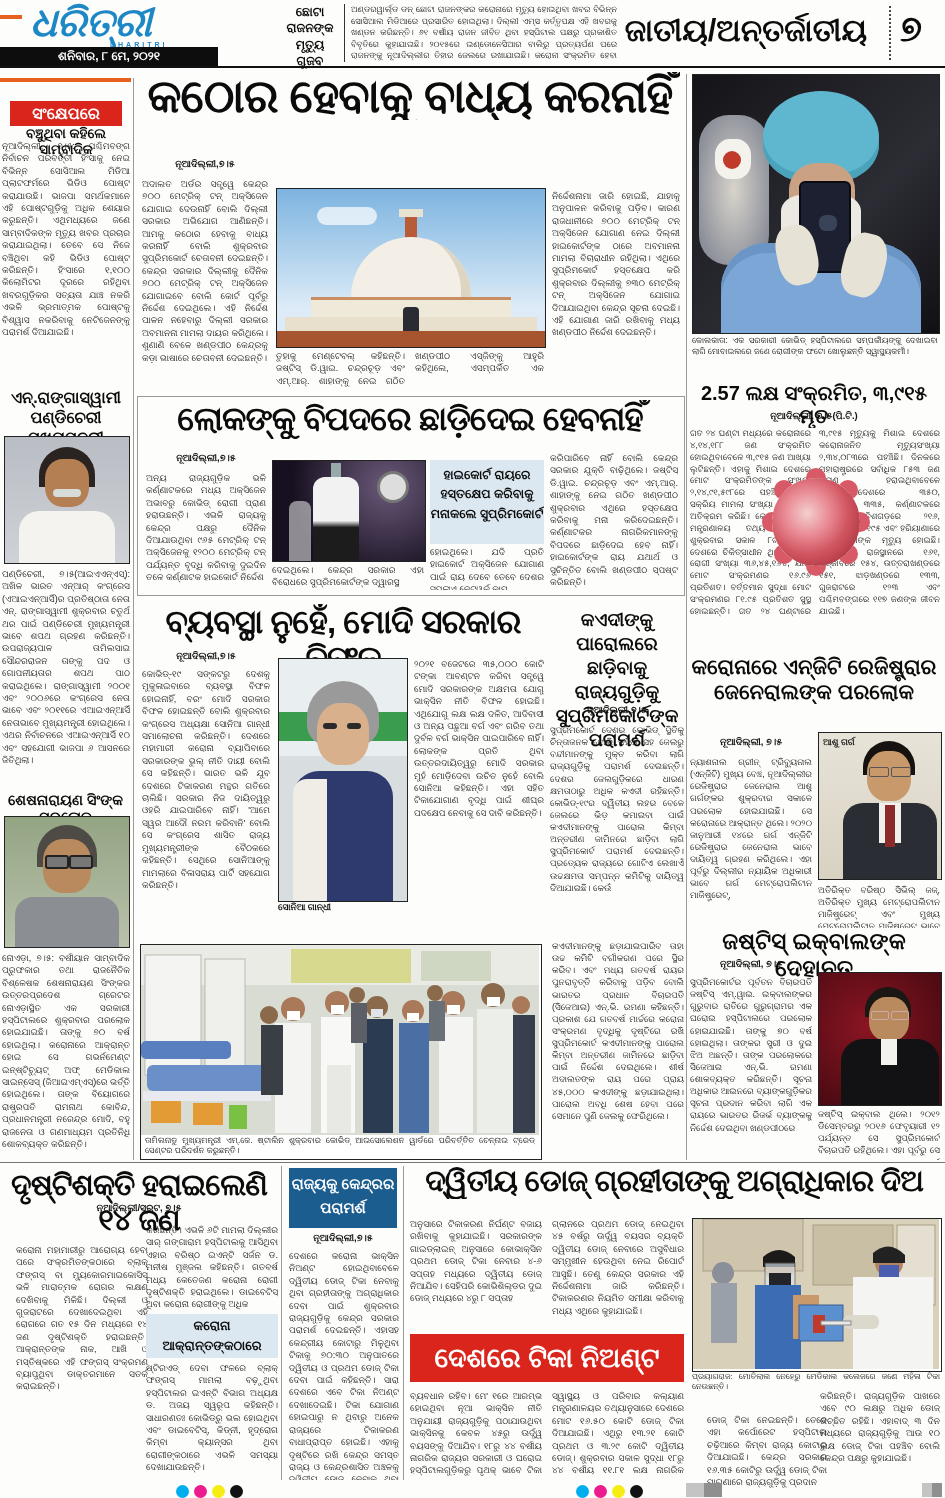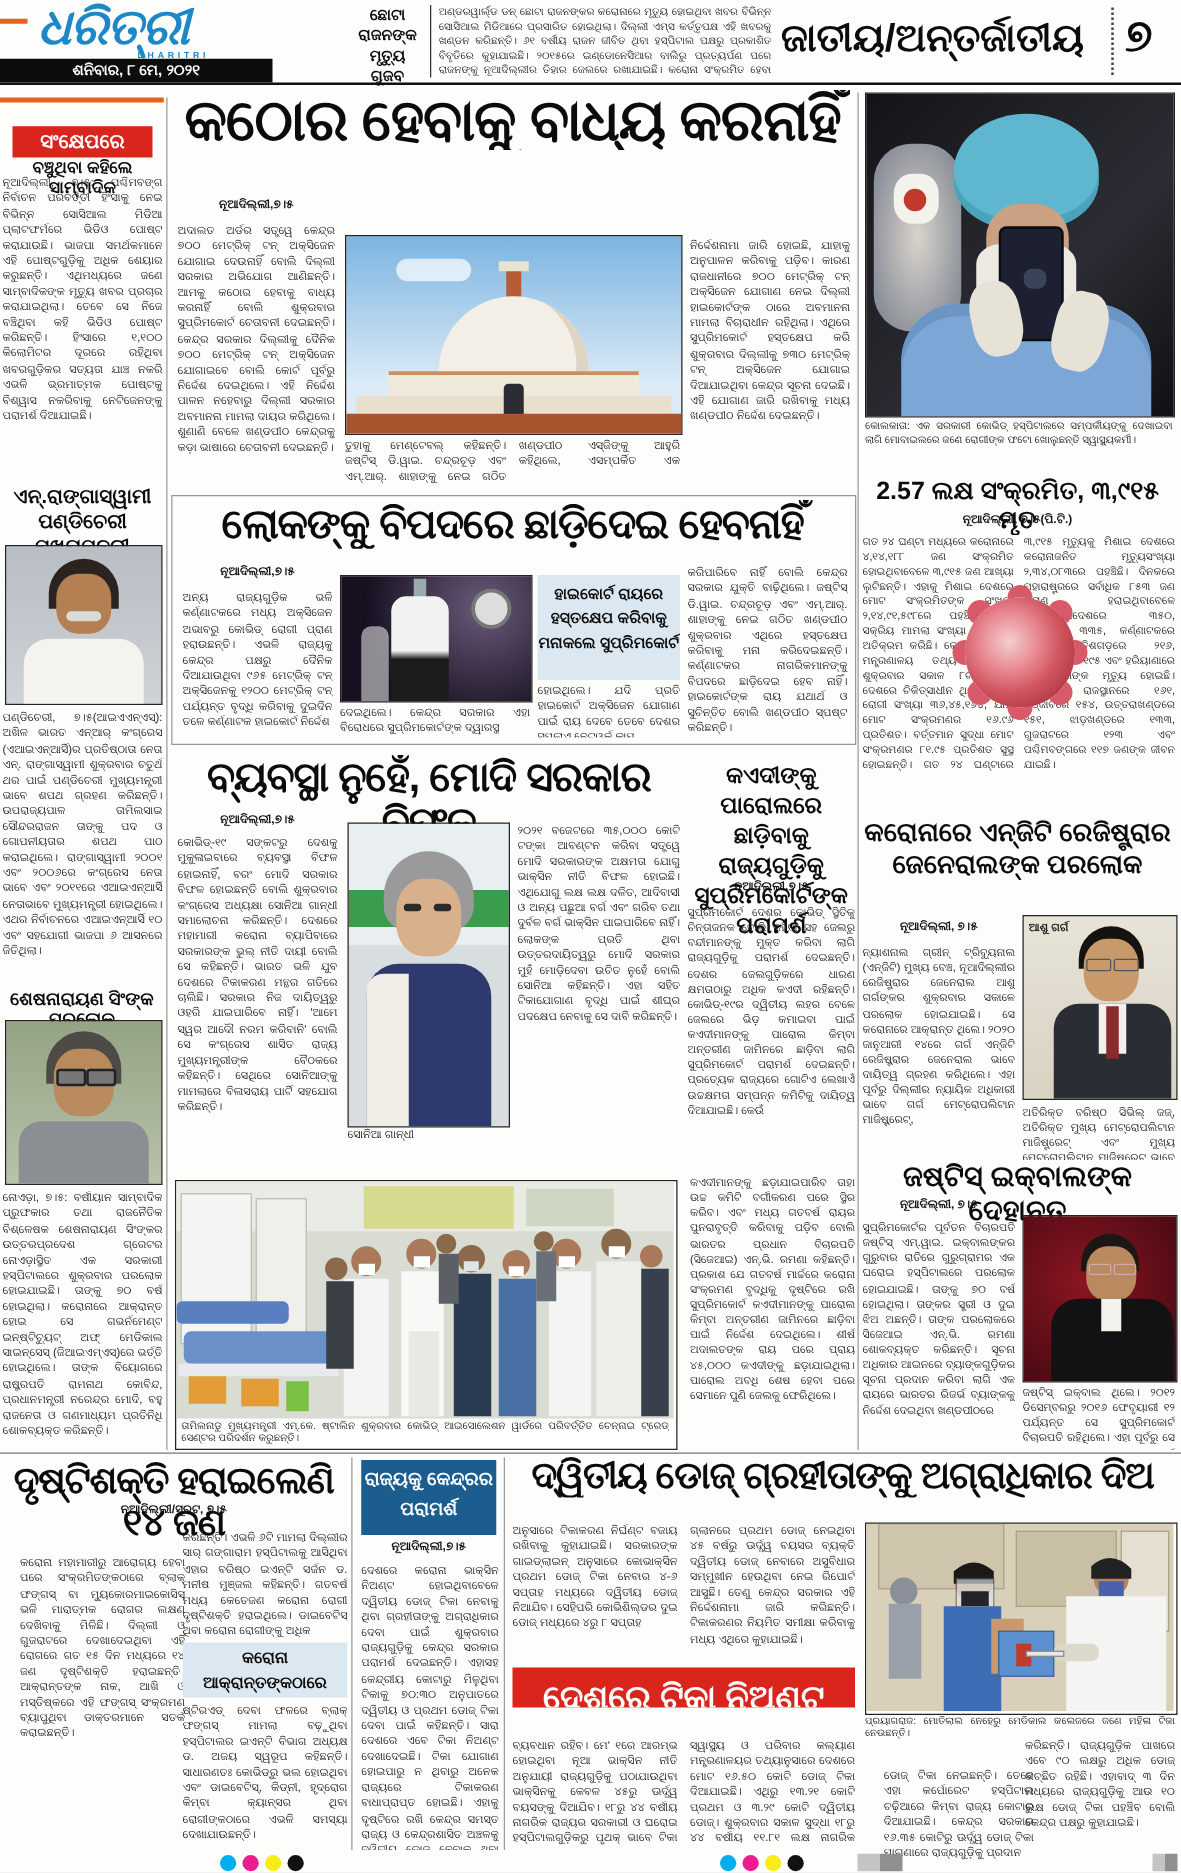--- a/index.html
+++ b/index.html
@@ -138,21 +138,21 @@
   <div class="abs dl" style="left:142px;top:650px;width:128px;"><span>ନୂଆଦିଲ୍ଲୀ,୭।୫</span></div>
   <div class="abs txt" style="left:142px;top:668px;width:128px;height:262px;">କୋଭିଡ୍-୧୯ ସଙ୍କଟରୁ ଦେଶକୁ ମୁକୁଳାଇବାରେ ବ୍ୟବସ୍ଥା ବିଫଳ ହୋଇନାହିଁ, ବରଂ ମୋଦି ସରକାର ବିଫଳ ହୋଇଛନ୍ତି ବୋଲି ଶୁକ୍ରବାର କଂଗ୍ରେସ ଅଧ୍ୟକ୍ଷା ସୋନିଆ ଗାନ୍ଧୀ ସମାଲୋଚନା କରିଛନ୍ତି। ଦେଶରେ ମହାମାରୀ କରୋନା ବ୍ୟାପିବାରେ ସରକାରଙ୍କ ଭୁଲ୍ ନୀତି ଦାୟୀ ବୋଲି ସେ କହିଛନ୍ତି। ଭାରତ ଭଳି ଯୁବ ଦେଶରେ ଟିକାକରଣ ମନ୍ଥର ଗତିରେ ଚା‌ଲିଛି। ସରକାର ନିଜ ଦାୟିତ୍ୱରୁ ଓହରି ଯାଇପାରିବେ ନାହିଁ। 'ଆମେ ସ୍ୱର ଆଦୌ ନରମ କରିବାନି' ବୋଲି ସେ କଂଗ୍ରେସ ଶାସିତ ରାଜ୍ୟ ମୁଖ୍ୟମନ୍ତ୍ରୀଙ୍କ ବୈଠକରେ କହିଛନ୍ତି। ସେଥିରେ ସୋନିଆଙ୍କୁ ମାମଲାରେ ବିଳାସରାୟ ପାର୍ଟି ସହଯୋଗ କରିଛନ୍ତି।</div>
   <div class="abs ph" style="left:278px;top:658px;width:128px;height:242px;background:linear-gradient(180deg,#e9eef0 0 22%,#3a9d4e 22% 34%,#e9eef0 34% 40%,#d8dde0 40%);">
     <div style="position:absolute;left:28px;top:22px;width:72px;height:64px;background:#9a9a9a;border-radius:36px 36px 20px 20px;"></div>
     <div style="position:absolute;left:38px;top:44px;width:52px;height:62px;background:#d9b08c;border-radius:42%;"></div>
     <div style="position:absolute;left:44px;top:64px;width:14px;height:6px;background:#2a2a2a;border-radius:3px;"></div>
     <div style="position:absolute;left:68px;top:64px;width:14px;height:6px;background:#2a2a2a;border-radius:3px;"></div>
     <div style="position:absolute;left:14px;top:112px;width:100px;height:130px;background:#2e3a6e;border-radius:26px 26px 0 0;"></div>
     <div style="position:absolute;left:14px;top:120px;width:34px;height:122px;background:#f0ede6;border-radius:14px 0 0 0;"></div>
   </div>
-  <div class="abs cap center" style="left:278px;top:902px;width:128px;font-weight:normal;font-size:9px;">ସୋନିଆ ଗାନ୍ଧୀ</div>
+  <div class="abs cap center" style="left:278px;top:902px;width:128px;font-weight:bold;font-size:9px;">ସୋନିଆ ଗାନ୍ଧୀ</div>
   <div class="abs txt" style="left:414px;top:658px;width:130px;height:272px;">୨୦୨୧ ବଜେଟରେ ୩୫,୦୦୦ କୋଟି ଟଙ୍କା ଆବଣ୍ଟନ କରିବା ସତ୍ତ୍ୱେ ମୋଦି ସରକାରଙ୍କ ଅକ୍ଷମତା ଯୋଗୁ ଭାକ୍ସିନ ନୀତି ବିଫଳ ହୋଇଛି। ଏଥିଯୋଗୁ ଲକ୍ଷ ଲକ୍ଷ ଦଳିତ, ଆଦିବାସୀ ଓ ଅନ୍ୟ ପଛୁଆ ବର୍ଗ ଏବଂ ଗରିବ ତଥା ଦୁର୍ବଳ ବର୍ଗ ଭାକ୍ସିନ ପାଇପାରିବେ ନାହିଁ। ଲୋକଙ୍କ ପ୍ରତି ଥିବା ଉତ୍ତରଦାୟିତ୍ୱରୁ ମୋଦି ସରକାର ମୁହଁ ମୋଡ଼ିଦେବା ଉଚିତ ନୁହେଁ ବୋଲି ସୋନିଆ କହିଛନ୍ତି। ଏହା ସହିତ ଟିକାଯୋଗାଣ ବୃଦ୍ଧି ପାଇଁ ଶୀଘ୍ର ପଦକ୍ଷେପ ନେବାକୁ ସେ ଦାବି କରିଛନ୍ତି।</div>
 
   <div class="abs hl center" style="left:550px;top:608px;width:134px;font-size:18.5px;line-height:1.3;">କଏଦୀଙ୍କୁ ପାରୋଲରେ ଛାଡ଼ିବାକୁ ରାଜ୍ୟଗୁଡ଼ିକୁ ସୁପ୍ରିମକୋର୍ଟଙ୍କ ପରାମର୍ଶ</div>
   <div class="abs dl" style="left:550px;top:704px;width:134px;"><span>ନୂଆଦିଲ୍ଲୀ,୭।୫</span></div>
   <div class="abs txt" style="left:550px;top:724px;width:134px;height:210px;font-size:8.8px;">ସୁପ୍ରିମକୋର୍ଟ ଦେଶର କୋଭିଡ୍ ସ୍ଥିତିକୁ ଚିନ୍ତାଜନକ ବୋଲି କହିବା ସହ ଜେଲରୁ ବନ୍ଦୀମାନଙ୍କୁ ମୁକ୍ତ କରିବା ଲାଗି ରାଜ୍ୟଗୁଡ଼ିକୁ ପରାମର୍ଶ ଦେଇଛନ୍ତି। ଦେଶର ଜେଲଗୁଡ଼ିକରେ ଧାରଣ କ୍ଷମତାଠାରୁ ଅଧିକ କଏଦୀ ରହିଛନ୍ତି। କୋଭିଡ୍-୧୯ର ଦ୍ୱିତୀୟ ଲହର ବେଳେ ଜେଲରେ ଭିଡ଼ କମାଇବା ପାଇଁ କଏଦୀମାନଙ୍କୁ ପାରୋଲ କିମ୍ବା ଅନ୍ତରୀଣ ଜାମିନରେ ଛାଡ଼ିବା ଲାଗି ସୁପ୍ରିମକୋର୍ଟ ପରାମର୍ଶ ଦେଇଛନ୍ତି। ପ୍ରତ୍ୟେକ ରାଜ୍ୟରେ ଗୋଟିଏ ଲେଖାଏଁ ଉଚ୍ଚକ୍ଷମତା ସମ୍ପନ୍ନ କମିଟିକୁ ଦାୟିତ୍ୱ ଦିଆଯାଇଛି। କେଉଁ</div>
   <div class="abs txt" style="left:552px;top:940px;width:132px;height:218px;font-size:8.8px;">କଏଦୀମାନଙ୍କୁ ଛଡ଼ାଯାଇପାରିବ ତାହା ଉଚ୍ଚ କମିଟି ବର୍ଗୀକରଣ ପରେ ସ୍ଥିର କରିବ। ଏବଂ ମଧ୍ୟ ଗତବର୍ଷ ରାୟର ପୁନରାବୃତ୍ତି କରିବାକୁ ପଡ଼ିବ ବୋଲି ଭାରତର ପ୍ରଧାନ ବିଚାରପତି (ସିଜେଆଇ) ଏନ୍.ଭି. ରମଣା କହିଛନ୍ତି। ପ୍ରକାଶ ଯେ ଗତବର୍ଷ ମାର୍ଚ୍ଚରେ କରୋନା ସଂକ୍ରମଣ ବୃଦ୍ଧିକୁ ଦୃଷ୍ଟିରେ ରଖି ସୁପ୍ରିମକୋର୍ଟ କଏଦୀମାନଙ୍କୁ ପାରୋଲ କିମ୍ବା ଅନ୍ତରୀଣ ଜାମିନରେ ଛାଡ଼ିବା ପାଇଁ ନିର୍ଦ୍ଦେଶ ଦେଇଥିଲେ। ଶୀର୍ଷ ଅଦାଲତଙ୍କ ରାୟ ପରେ ପ୍ରାୟ ୪୫,୦୦୦ କଏଦୀଙ୍କୁ ଛଡ଼ାଯାଇଥିଲା। ପାରୋଲ ଅବଧି ଶେଷ ହେବା ପରେ ସେମାନେ ପୁଣି ଜେଲକୁ ଫେରିଥିଲେ।</div>
 
   <div class="abs hl center" style="left:688px;top:654px;width:252px;font-size:21px;line-height:1.2;">କରୋନାରେ ଏନ୍‌ଜିଟି ରେଜିଷ୍ଟ୍ରାର ଜେନେରାଲଙ୍କ ପରଲୋକ</div>
   <div class="abs dl" style="left:690px;top:736px;width:122px;"><span>ନୂଆଦିଲ୍ଲୀ, ୭।୫</span></div>
   <div class="abs txt" style="left:690px;top:756px;width:122px;height:170px;font-size:8.8px;">ନ୍ୟାଶନାଲ ଗ୍ରୀନ୍ ଟ୍ରିବ୍ୟୁନାଲ (ଏନ୍‌ଜିଟି) ମୁଖ୍ୟ ବେଞ୍ଚ, ନୂଆଦିଲ୍ଲୀର ରେଜିଷ୍ଟ୍ରାର ଜେନେରାଲ ଆଶୁ ଗର୍ଗଙ୍କର ଶୁକ୍ରବାର ସକାଳେ ପରଲୋକ ହୋଇଯାଇଛି। ସେ କରୋନାରେ ଆକ୍ରାନ୍ତ ଥିଲେ। ୨୦୨୦ ଜାନୁଆରୀ ୧୪ରେ ଗର୍ଗ ଏନ୍‌ଜିଟି ରେଜିଷ୍ଟ୍ରାର ଜେନେରାଲ ଭାବେ ଦାୟିତ୍ୱ ଗ୍ରହଣ କରିଥିଲେ। ଏହା ପୂର୍ବରୁ ଦିଲ୍ଲୀର ନ୍ୟାୟିକ ଅଧିକାରୀ ଭାବେ ଗର୍ଗ ମେଟ୍ରୋପଲିଟାନ ମାଜିଷ୍ଟ୍ରେଟ୍,</div>
@@ -241,21 +241,21 @@
 
   <div class="abs bluebox-dark" style="left:289px;top:1168px;width:108px;height:56px;font-size:15px;line-height:1.6;padding-top:4px;">ରାଜ୍ୟକୁ କେନ୍ଦ୍ରର ପରାମର୍ଶ</div>
   <div class="abs dl" style="left:289px;top:1232px;width:108px;"><span>ନୂଆଦିଲ୍ଲୀ,୭।୫</span></div>
   <div class="abs txt" style="left:289px;top:1250px;width:110px;height:230px;">ଦେଶରେ କରୋନା ଭାକ୍ସିନ ନିଅଣ୍ଟ ହୋଇଥିବାବେଳେ ଦ୍ୱିତୀୟ ଡୋଜ୍ ଟିକା ନେବାକୁ ଥିବା ଗ୍ରହୀତାଙ୍କୁ ଅଗ୍ରାଧିକାର ଦେବା ପାଇଁ ଶୁକ୍ରବାର ରାଜ୍ୟଗୁଡ଼ିକୁ କେନ୍ଦ୍ର ସରକାର ପରାମର୍ଶ ଦେଇଛନ୍ତି। ଏହାସହ କେନ୍ଦ୍ରୀୟ କୋଟାରୁ ମିଳୁଥିବା ଟିକାକୁ ୭୦:୩୦ ଅନୁପାତରେ ଦ୍ୱିତୀୟ ଓ ପ୍ରଥମ ଡୋଜ୍ ଟିକା ଦେବା ପାଇଁ କହିଛନ୍ତି। ସାରା ଦେଶରେ ଏବେ ଟିକା ନିଅଣ୍ଟ ଦେଖାଦେଇଛି। ଟିକା ଯୋଗାଣ ହୋଇପାରୁ ନ ଥିବାରୁ ଅନେକ ରାଜ୍ୟରେ ଟିକାକରଣ ବାଧାପ୍ରାପ୍ତ ହୋଇଛି। ଏହାକୁ ଦୃଷ୍ଟିରେ ରଖି କେନ୍ଦ୍ର ସମସ୍ତ ରାଜ୍ୟ ଓ କେନ୍ଦ୍ରଶାସିତ ଅଞ୍ଚଳକୁ ଦ୍ୱିତୀୟ ଡୋଜ୍ ନେବାକୁ ଥିବା ହିତାଧିକାରୀଙ୍କୁ ପ୍ରାଥମିକତା ଦେବାକୁ ପରାମର୍ଶ ଦେଇଛନ୍ତି। ସୁପାରିସ</div>
 
   <div class="abs rule-v" style="left:403px;top:1166px;height:314px;"></div>
 
   <div class="abs hl center" style="left:408px;top:1164px;width:532px;font-size:30px;letter-spacing:-1px;">ଦ୍ୱିତୀୟ ଡୋଜ୍ ଗ୍ରହୀତାଙ୍କୁ ଅଗ୍ରାଧିକାର ଦିଅ</div>
   <div class="abs txt" style="left:410px;top:1218px;width:132px;height:112px;">ଅନୁସାରେ ଟିକାକରଣ ନିର୍ଘଣ୍ଟ ବଜାୟ ରଖିବାକୁ କୁହାଯାଇଛି। ସରକାରଙ୍କ ଗାଇଡ୍‌ଲାଇନ୍ ଅନୁସାରେ କୋଭାକ୍ସିନ ପ୍ରଥମ ଡୋଜ୍ ଟିକା ନେବାର ୪-୬ ସପ୍ତାହ ମଧ୍ୟରେ ଦ୍ୱିତୀୟ ଡୋଜ୍ ନିଆଯିବ। ସେହିପରି କୋଭିଶିଲ୍ଡର ଦୁଇ ଡୋଜ୍ ମଧ୍ୟରେ ୪ରୁ ୮ ସପ୍ତାହ</div>
   <div class="abs txt" style="left:552px;top:1218px;width:132px;height:112px;">ଗ୍ଲାନରେ ପ୍ରଥମ ଡୋଜ୍ ନେଇଥିବା ୪୫ ବର୍ଷରୁ ଊର୍ଦ୍ଧ୍ୱ ବୟସର ବ୍ୟକ୍ତି ଦ୍ୱିତୀୟ ଡୋଜ୍ ନେବାରେ ଅସୁବିଧାର ସମ୍ମୁଖୀନ ହେଉଥିବା ନେଇ ରିପୋର୍ଟ ଆସୁଛି। ତେଣୁ କେନ୍ଦ୍ର ସରକାର ଏହି ନିର୍ଦ୍ଦେଶନାମା ଜାରି କରିଛନ୍ତି। ଟିକାକରଣର ନିୟମିତ ସମୀକ୍ଷା କରିବାକୁ ମଧ୍ୟ ଏଥିରେ କୁହାଯାଇଛି।</div>
-  <div class="abs redbox" style="left:410px;top:1334px;width:274px;height:32px;font-size:27px;line-height:48px;">ଦେଶରେ ଟିକା ନିଅଣ୍ଟ</div>
+  <div class="abs redbox" style="left:410px;top:1334px;width:274px;height:48px;font-size:27px;line-height:48px;">ଦେଶରେ ଟିକା ନିଅଣ୍ଟ</div>
   <div class="abs txt" style="left:410px;top:1390px;width:132px;height:90px;">ବ୍ୟବଧାନ ରହିବ। ମେ' ୧ରେ ଆରମ୍ଭ ହୋଇଥିବା ନୂଆ ଭାକ୍ସିନ ନୀତି ଅନୁଯାୟୀ ରାଜ୍ୟଗୁଡ଼ିକୁ ପଠାଯାଉଥିବା ଭାକ୍ସିନକୁ କେବଳ ୪୫ରୁ ଊର୍ଦ୍ଧ୍ୱ ବୟସଙ୍କୁ ଦିଆଯିବ। ୧୮ରୁ ୪୪ ବର୍ଷୀୟ ନାଗରିକ ରାଜ୍ୟର ସରକାରୀ ଓ ଘରୋଇ ହସ୍ପିଟାଲଗୁଡ଼ିକରୁ ପୃଥକ୍ ଭାବେ ଟିକା ନେବେ। ଅନେକ</div>
   <div class="abs txt" style="left:552px;top:1390px;width:132px;height:90px;">ସ୍ୱାସ୍ଥ୍ୟ ଓ ପରିବାର କଲ୍ୟାଣ ମନ୍ତ୍ରଣାଳୟର ତଥ୍ୟାନୁସାରେ ଦେଶରେ ମୋଟ ୧୬.୫୦ କୋଟି ଡୋଜ୍ ଟିକା ଦିଆଯାଇଛି। ଏଥିରୁ ୧୩.୨୧ କୋଟି ପ୍ରଥମ ଓ ୩.୨୯ କୋଟି ଦ୍ୱିତୀୟ ଡୋଜ୍। ଶୁକ୍ରବାର ସକାଳ ସୁଦ୍ଧା ୧୮ରୁ ୪୪ ବର୍ଷୀୟ ୧୧.୮୧ ଲକ୍ଷ ନାଗରିକ ପ୍ରଥମ</div>
 
   <div class="abs ph" style="left:692px;top:1218px;width:248px;height:152px;background:#fff;">
     <svg width="246" height="150" viewBox="0 0 246 150" style="display:block;">
       <rect width="246" height="150" fill="#d9d0ba"></rect>
       <rect x="120" y="6" width="80" height="60" fill="#c9bfa4" stroke="#a99f86"></rect>
       <rect x="204" y="6" width="38" height="80" fill="#e4dfd0" stroke="#a99f86"></rect>
       <rect x="10" y="0" width="100" height="52" fill="#cfc5ac" stroke="#a99f86"></rect>
       <circle cx="30" cy="54" r="11" fill="#8a8f99"></circle>

